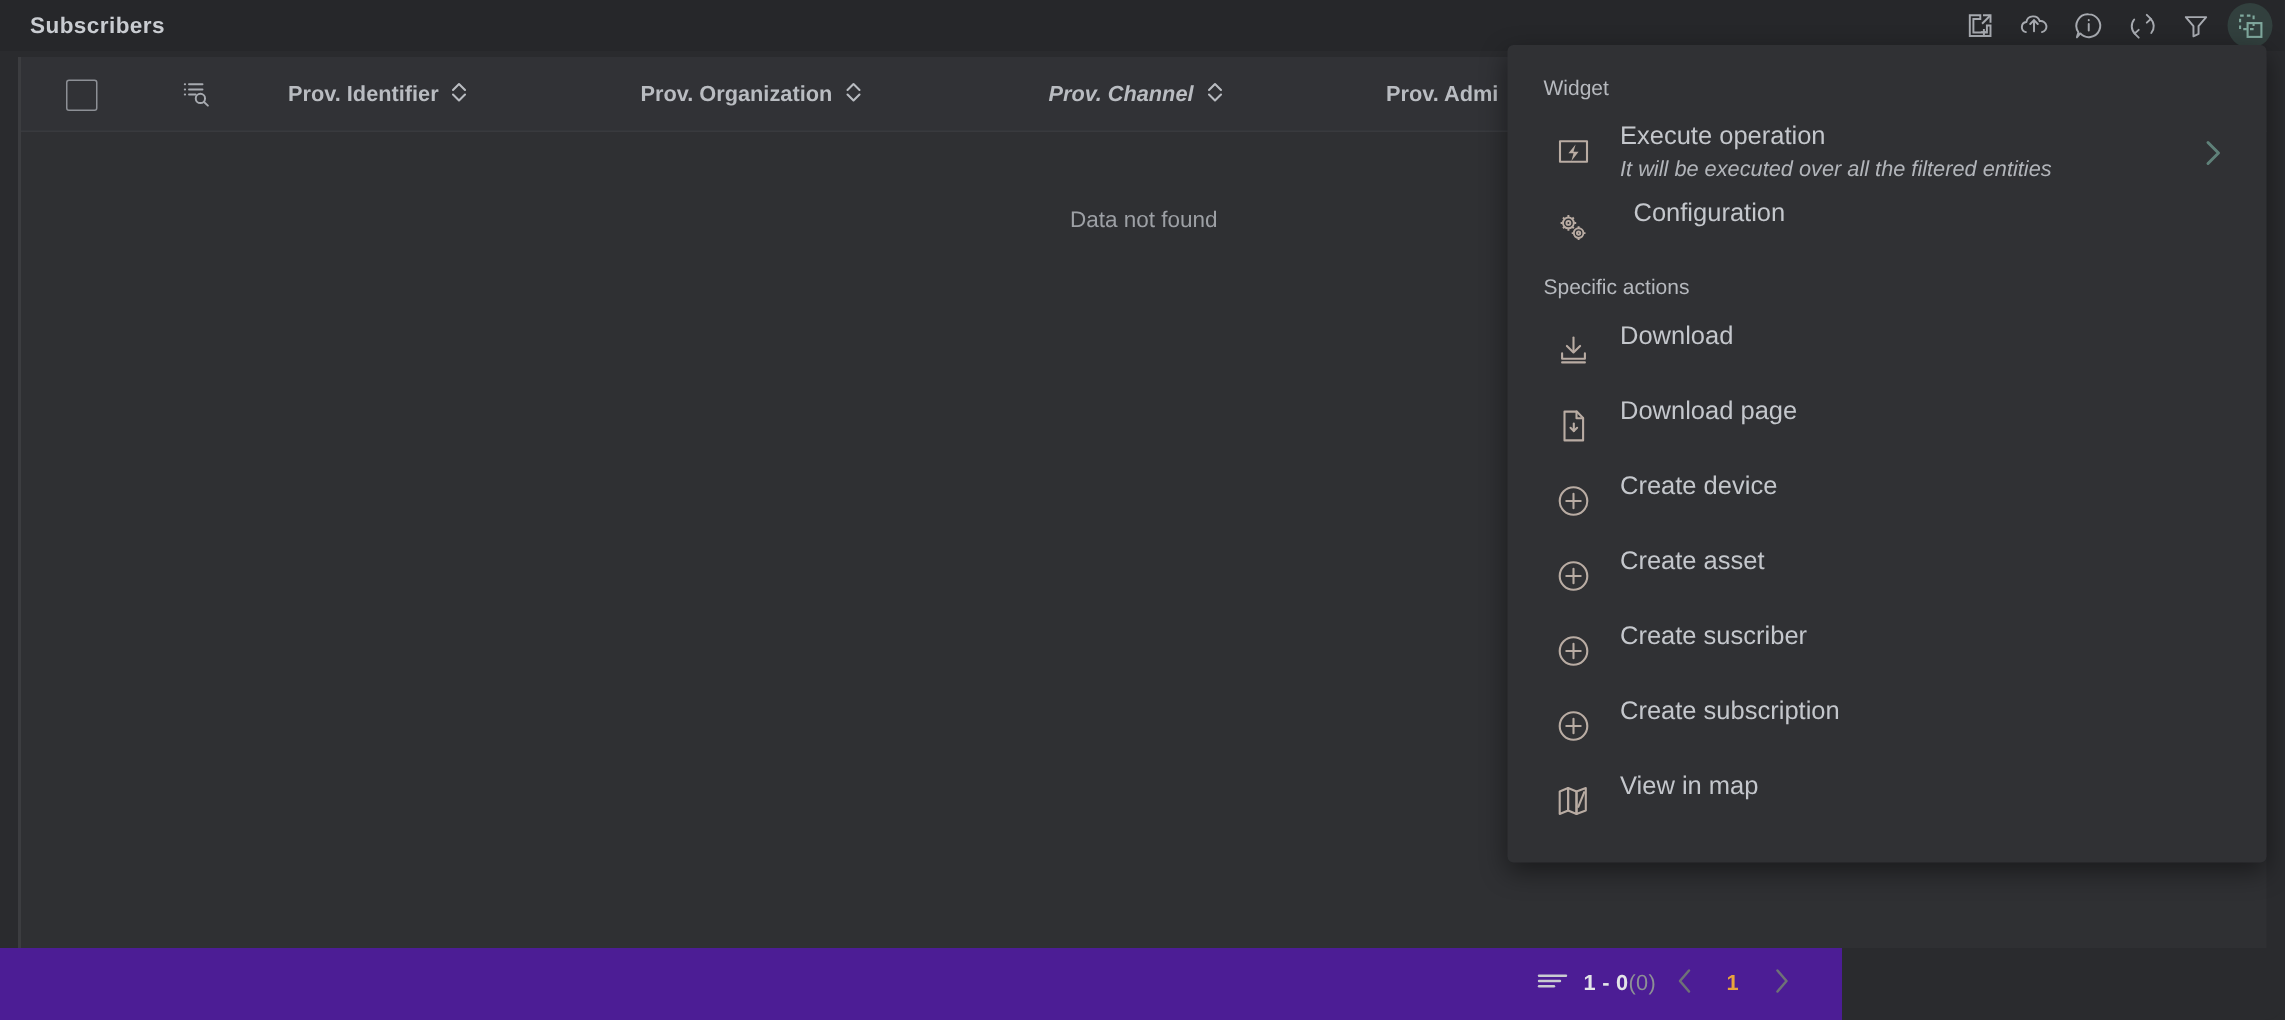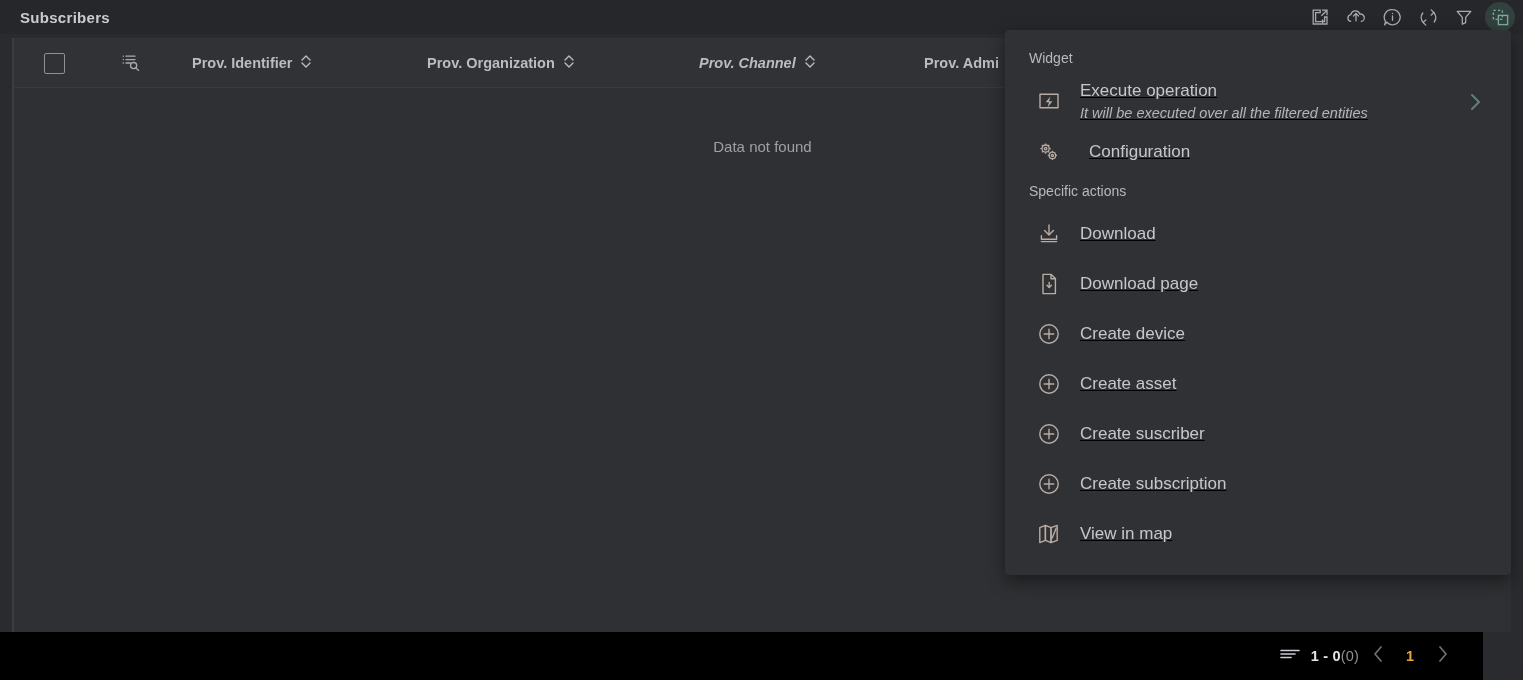--- a/index.html
+++ b/index.html
@@ -108,22 +108,22 @@
     left: 0; right: 0; top: 50px;
     text-align: center;
     font-size: 15px;
     color: #9da0a5;
   }
 
   
   .footer {
     position: absolute;
     left: 0; top: 632px;
-    width: 1483px; height: 48px;
-    background: #000000;
+    width: 1228px; height: 48px;
+    background: #4c1d95;
     display: flex;
     align-items: center;
     justify-content: flex-end;
     padding-right: 22px;
     gap: 0px;
   }
   .pg-icon {
     margin-right: 10px;
     display: flex; align-items: center;
     cursor: pointer;
@@ -161,25 +161,23 @@
     z-index: 50;
   }
   .menu-section {
     padding: 6px 0 10px 24px;
     font-size: 14px;
     color: #b6b9be;
   }
   .menu-item {
     position: relative;
     display: flex;
-    align-items: center;
     min-height: 50px;
     padding: 4px 22px 4px 22px;
     cursor: pointer;
-    text-decoration: underline;
   }
   .mi-icon {
     width: 44px;
     flex: 0 0 44px;
     display: flex; align-items: center; justify-content: center;
   }
   .mi-body { flex: 1; padding-left: 9px; }
   .mi-label {
     font-size: 17px;
     color: #c4c7cc;

